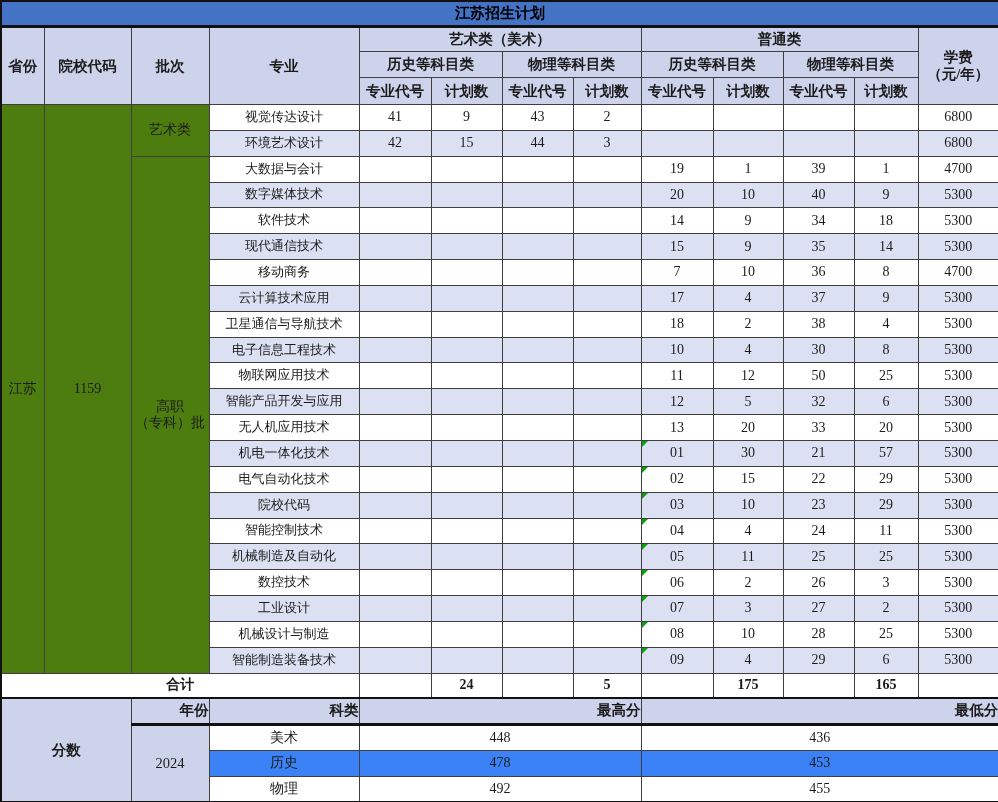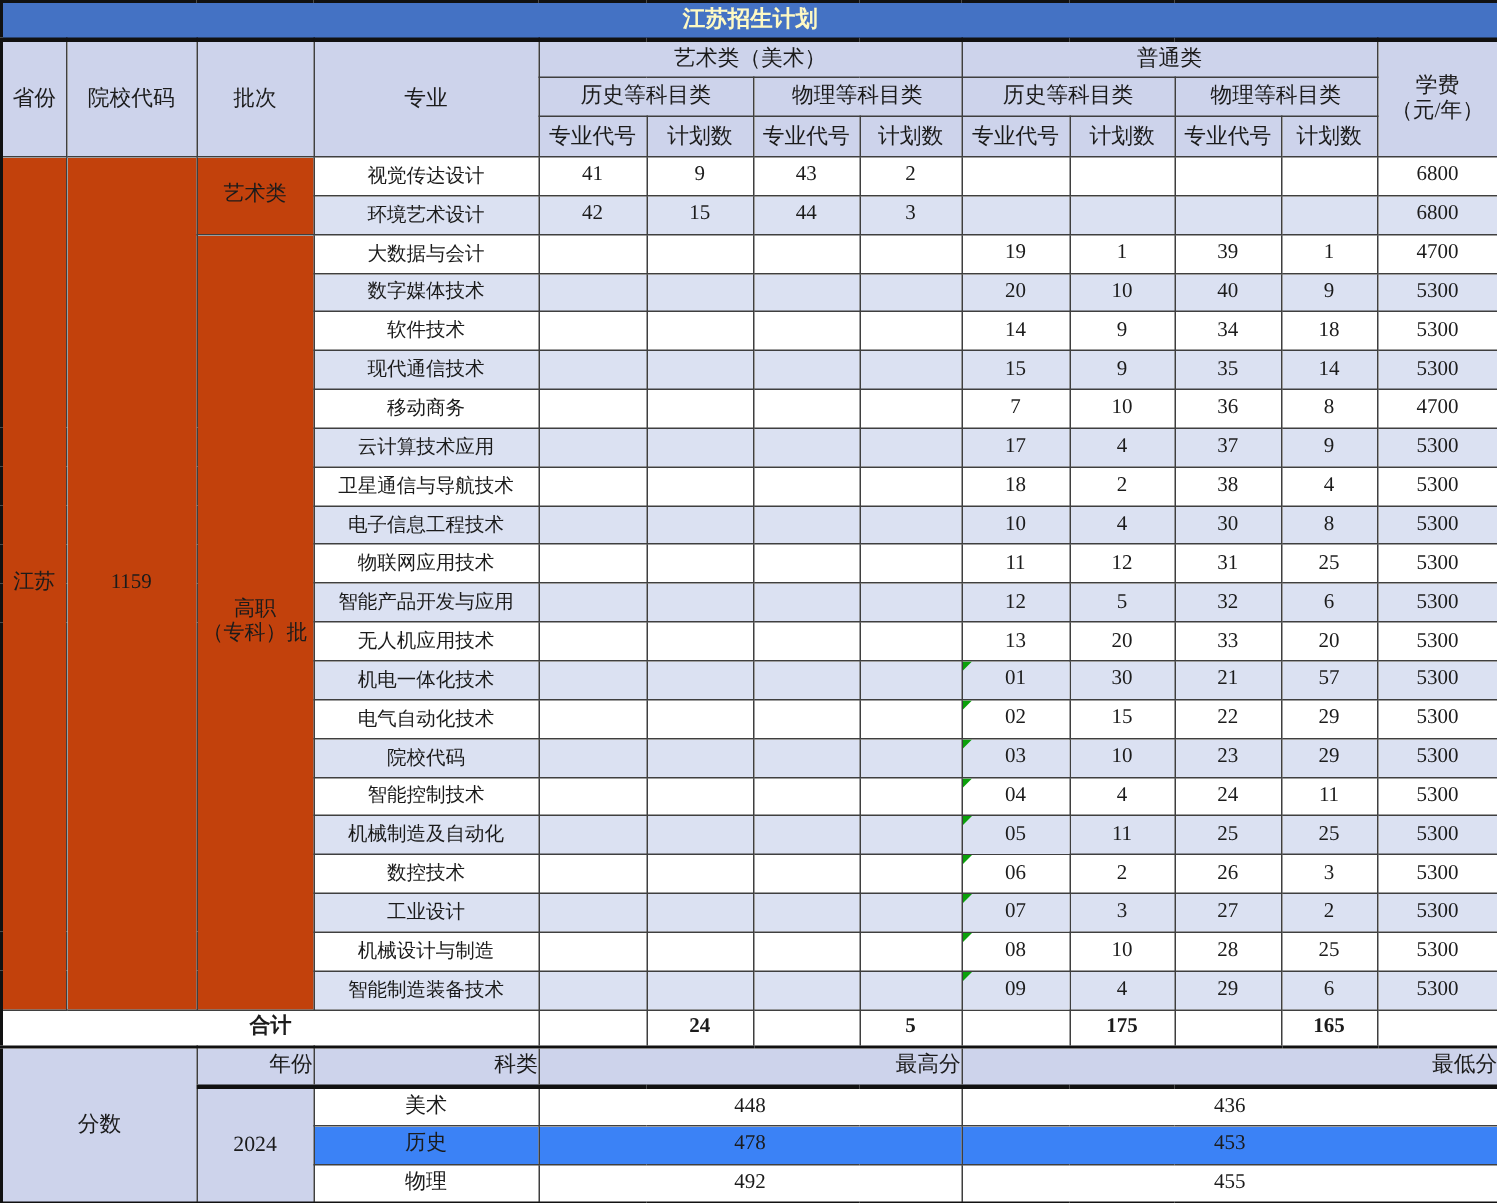--- a/index.html
+++ b/index.html
@@ -12,33 +12,33 @@
     border-collapse:collapse;table-layout:fixed;
     width:998px;border:2px solid #111;
   }
   td{
     border:1px solid #3f3f3f;
     text-align:center;vertical-align:middle;
     padding:0;font-size:14px;line-height:1.15;
     overflow:hidden;white-space:nowrap;
   }
   tr.title-row td{
-    background:#4472c4;color:#fef9c3;font-weight:bold;
+    background:#4472c4;color:#000000;font-weight:bold;
     font-size:15px;border:2px solid #111;border-bottom:3px solid #111;
     height:23px;
   }
-  .hd{background:#cdd3eb;font-weight:normal;font-size:14.5px;}
+  .hd{background:#cdd3eb;font-weight:bold;font-size:14.5px;}
   .merged{background:#e3e6f1;}
   tr.hr1{height:25px}
   tr.hr2{height:26px}
   tr.hr3{height:27px}
   #main-body tr{height:25.85px}
   #main-body td.major{font-size:13px}
   #main-body tr.alt td{background:#dbe1f2}
-  #main-body td.merged{background:#c2410c}
+  #main-body td.merged{background:#4d7c0f}
   td.flag{position:relative}
   td.flag::before{
     content:"";position:absolute;top:0;left:0;width:0;height:0;
     border-top:6px solid #0ba00b;border-right:6px solid transparent;
   }
   tr.total-row{height:25px}
   tr.total-row td{font-weight:bold;border-bottom:2px solid #111;background:#fff;}
   tr.bh{height:26px}
   tr.sb{height:26px}
   .thickb{border-bottom:3px solid #111;text-align:right;}
@@ -229,21 +229,21 @@
         <td>5300</td>
       </tr>
       <tr>
         <td class="major">物联网应用技术</td>
         <td></td>
         <td></td>
         <td></td>
         <td></td>
         <td>11</td>
         <td>12</td>
-        <td>31</td>
+        <td>50</td>
         <td>25</td>
         <td>5300</td>
       </tr>
       <tr class="alt">
         <td class="major">智能产品开发与应用</td>
         <td></td>
         <td></td>
         <td></td>
         <td></td>
         <td>12</td>

